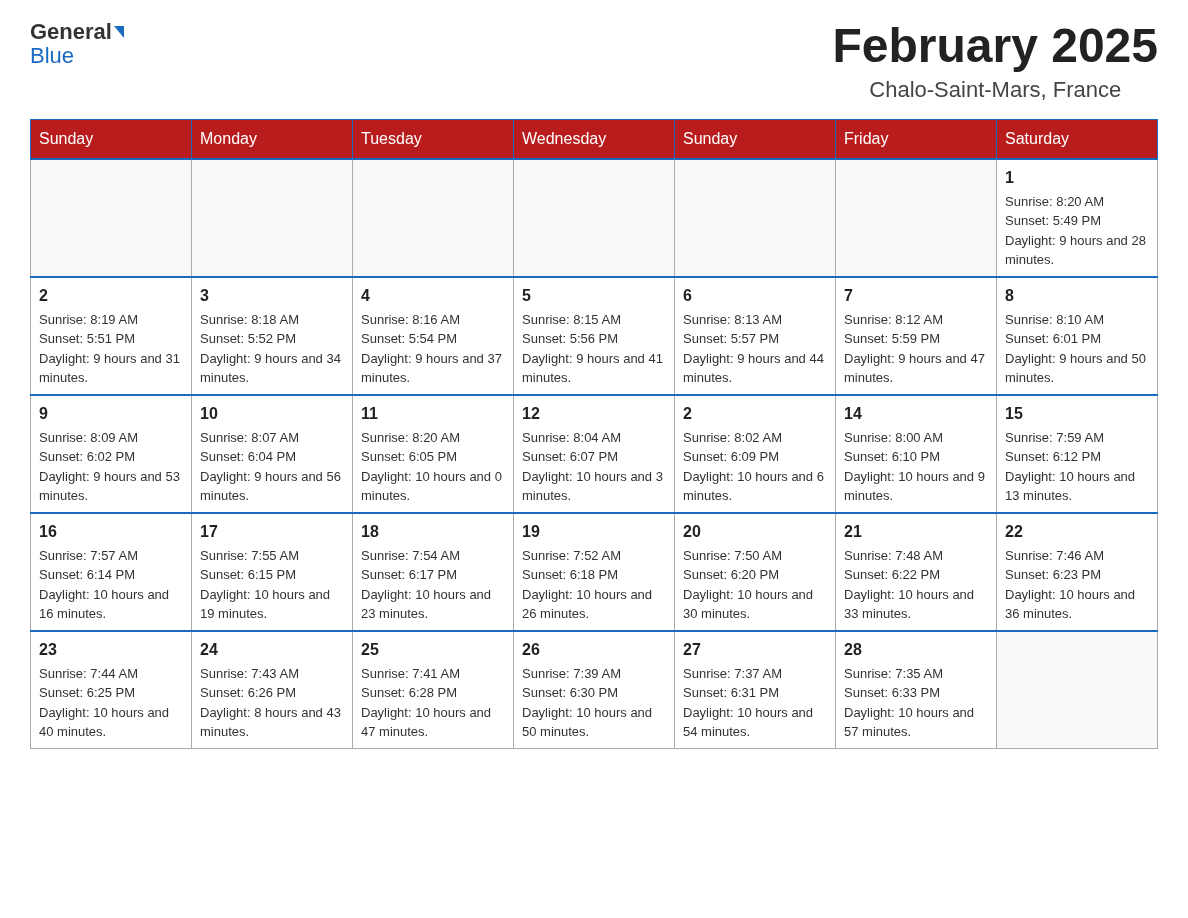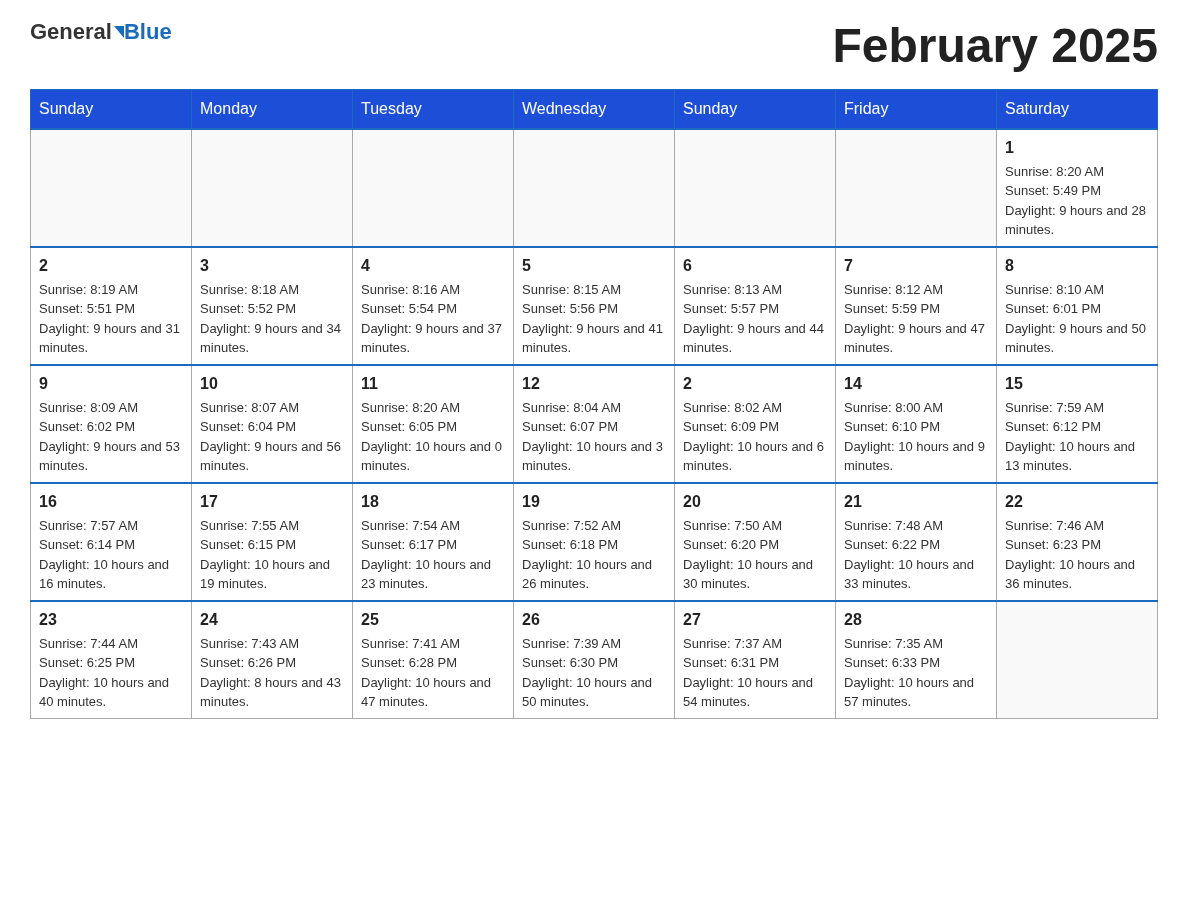--- a/index.html
+++ b/index.html
@@ -10,21 +10,21 @@
       color: #222;
     }
     .header {
       display: flex;
       justify-content: space-between;
       align-items: flex-start;
       margin-bottom: 16px;
     }
     .logo {
       display: flex;
-      flex-direction: row;
+      flex-direction: column;
       align-items: flex-start;
     }
     .logo-text {
       font-size: 22px;
       font-weight: bold;
       color: #333;
       line-height: 1.1;
     }
     .logo-arrow {
       display: inline-block;
@@ -48,21 +48,21 @@
       font-size: 22px;
       color: #444;
       margin-top: 4px;
     }
     .calendar {
       width: 100%;
       border-collapse: collapse;
       border: 1px solid #aaa;
     }
     .calendar th {
-      background-color: #1d4ed8;
+      background-color: #b91c1c;
       color: #fff;
       padding: 10px 8px;
       font-size: 16px;
       font-weight: normal;
       text-align: left;
       border: 1px solid #1a6bbf;
     }
     .calendar td {
       vertical-align: top;
       padding: 6px 8px;
@@ -92,24 +92,25 @@
   </style>
 </head>
 <body>
 
 <div class="header">
   <div class="logo">
     <div style="display:flex;align-items:center;">
       <span class="logo-text">General</span>
       <span class="logo-arrow"></span>
     </div>
-    <span class="logo-text" style="color:#1a6bbf;font-size:22px;font-weight:bold;">Blue</span>
+    <span class="logo-text" style="color:#1a6bbf;font-size:22px;font-weight:normal;">Blue</span>
   </div>
   <div class="title-block">
     <div class="month-title">February 2025</div>
+    <div class="location-title">Chalo-Saint-Mars, France</div>
   </div>
 </div>
 
 <table class="calendar">
   <thead>
     <tr>
     <th>Sunday</th>
         <th>Monday</th>
         <th>Tuesday</th>
         <th>Wednesday</th>

